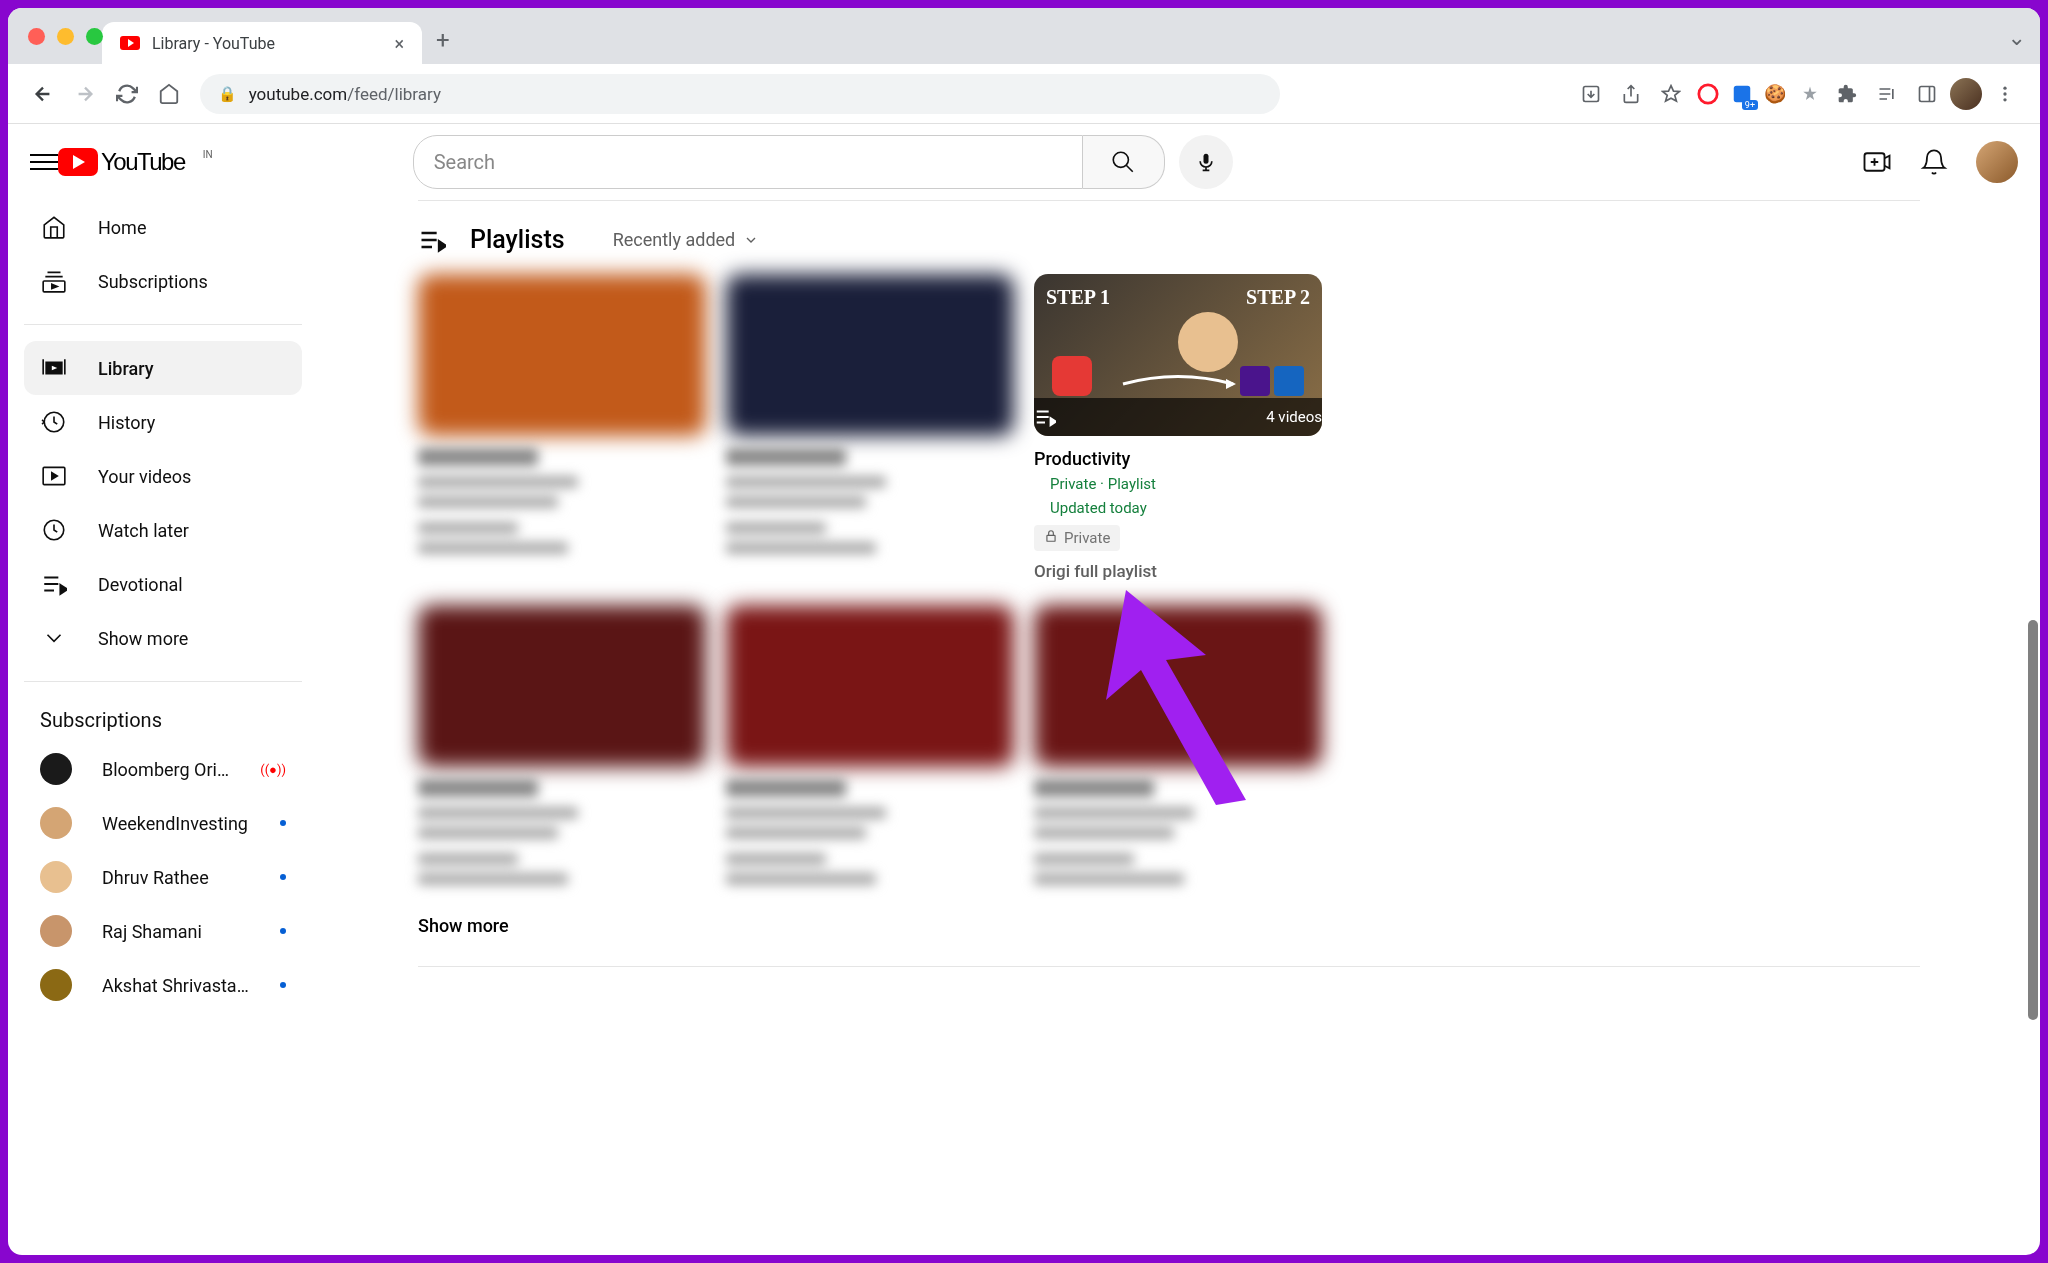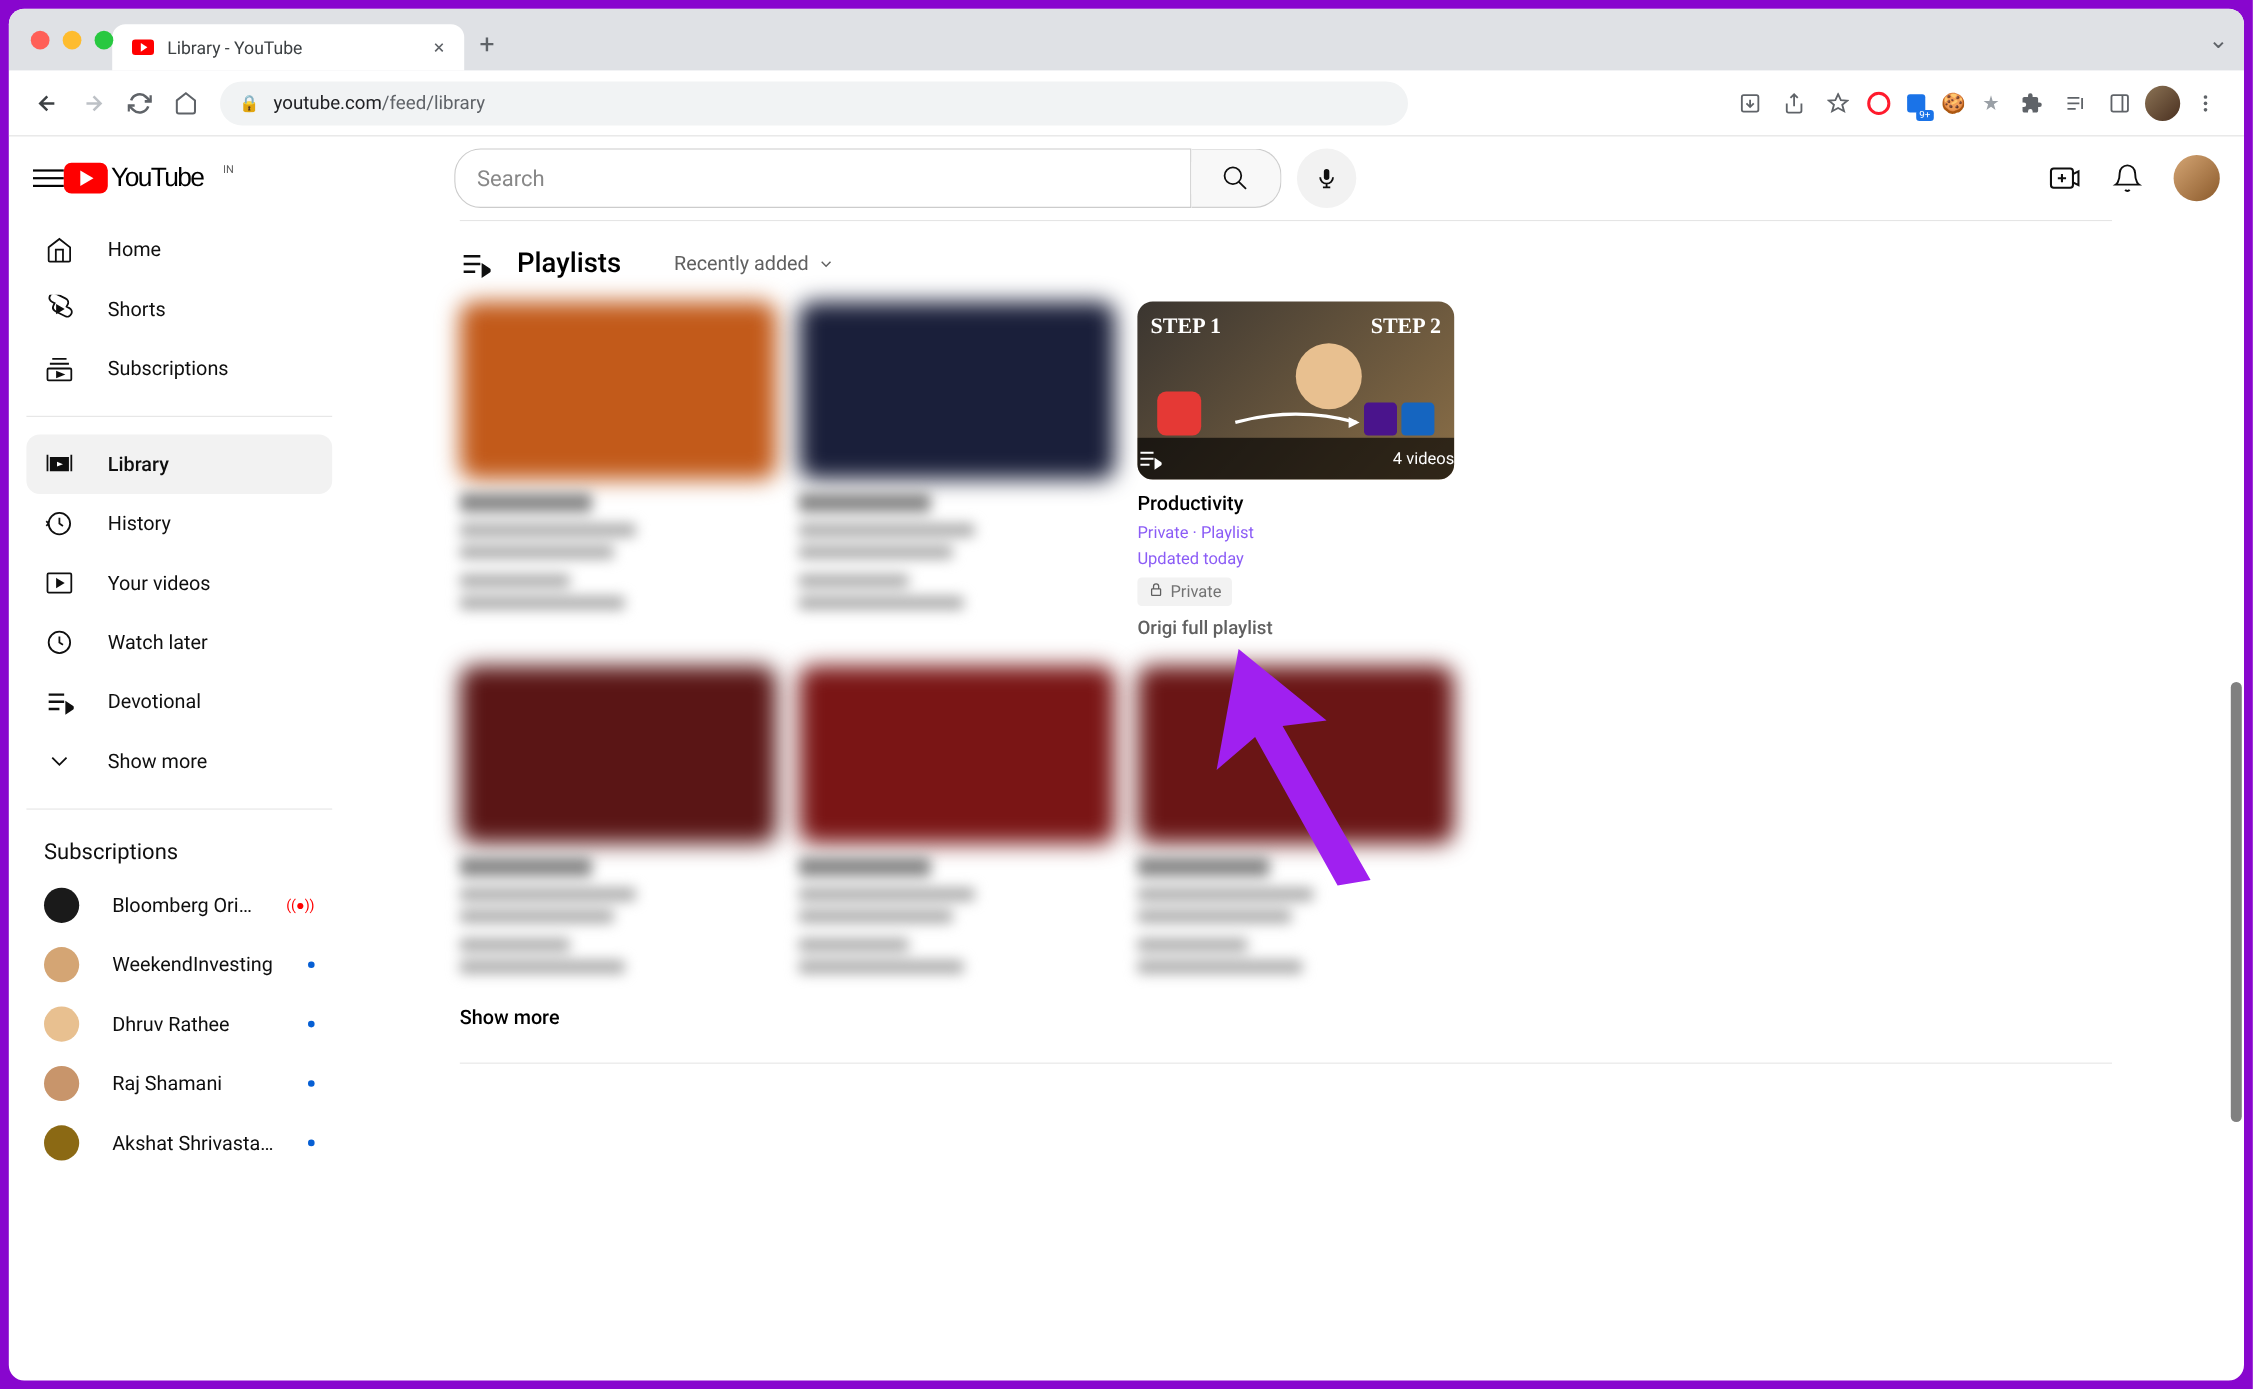--- a/index.html
+++ b/index.html
@@ -68,21 +68,21 @@
 .section-head { display: flex; align-items: center; gap: 24px; padding: 24px 0 20px; border-top: 1px solid #e5e5e5; margin-top: 0px; }
 .section-title { font-size: 25px; font-weight: 500; }
 .sort-label { color: #606060; font-size: 18px; display: flex; align-items: center; gap: 8px; margin-left: 24px; cursor: pointer; }
 
 .grid { display: flex; gap: 20px; flex-wrap: wrap; }
 .card { width: 288px; }
 .thumb { width: 288px; height: 162px; border-radius: 14px; position: relative; overflow: hidden; cursor: pointer; }
 .thumb.blur { filter: blur(10px); }
 .thumb-overlay { position: absolute; bottom: 0; left: 0; right: 0; background: rgba(0,0,0,0.65); color: #fff; display: flex; align-items: center; justify-content: space-between; padding: 8px 0; font-size: 15px; }
 .card-title { font-size: 18px; font-weight: 500; margin-top: 12px; cursor: pointer; }
-.card-meta { font-size: 15px; color: #8b5cf6; margin-top: 6px; }
+.card-meta { font-size: 15px; color: #15803d; margin-top: 6px; margin-left: 16px; }
 .privacy-badge { display: inline-flex; gap: 6px; background: #f2f2f2; padding: 4px 10px; border-radius: 4px; font-size: 15px; color: #737373; margin-top: 8px; }
 .view-link { font-size: 17px; color: #606060; margin-top: 10px; cursor: pointer; font-weight: 500; }
 .card .blur-text { filter: blur(6px); }
 
 .show-more { font-size: 18px; font-weight: 500; margin: 30px 0; cursor: pointer; }
 
 
 .cursor-arrow { position: absolute; pointer-events: none; }
 
 
@@ -245,29 +245,20 @@
     <div class="sidebar">
       <div id="nav-section">
           <div class="side-item">
             <span class="side-icon">
               <svg width="26" height="26" viewBox="0 0 24 24" fill="none" stroke="#0f0f0f" stroke-width="1.5">
                 <path d="M3 10l9-7 9 7v11a1 1 0 01-1 1H4a1 1 0 01-1-1z"></path>
                 <path d="M9 22V12h6v10"></path>
               </svg>
             </span>
             <span class="side-label">Home</span>
-          </div>
-          <div class="side-item">
-            <span class="side-icon">
-              <svg width="26" height="26" viewBox="0 0 24 24" fill="none" stroke="#0f0f0f" stroke-width="1.5">
-                <path d="M17 3c2 1 3 3 2 5l-1 2 2 1c2 1 3 3 2 5s-3 3-5 2l-8-4c-2-1-3-3-2-5l1-2-2-1c-2-1-3-3-2-5s3-3 5-2z"></path>
-                <path d="M10 9l5 3-5 3z" fill="#0f0f0f"></path>
-              </svg>
-            </span>
-            <span class="side-label">Shorts</span>
           </div>
           <div class="side-item">
             <span class="side-icon">
               <svg width="26" height="26" viewBox="0 0 24 24" fill="none" stroke="#0f0f0f" stroke-width="1.5">
                 <path d="M4 8h16M6 4h12"></path>
                 <rect x="2" y="12" width="20" height="10" rx="1"></rect>
                 <path d="M10 15l5 2-5 2z" fill="#0f0f0f"></path>
               </svg>
             </span>
             <span class="side-label">Subscriptions</span>

